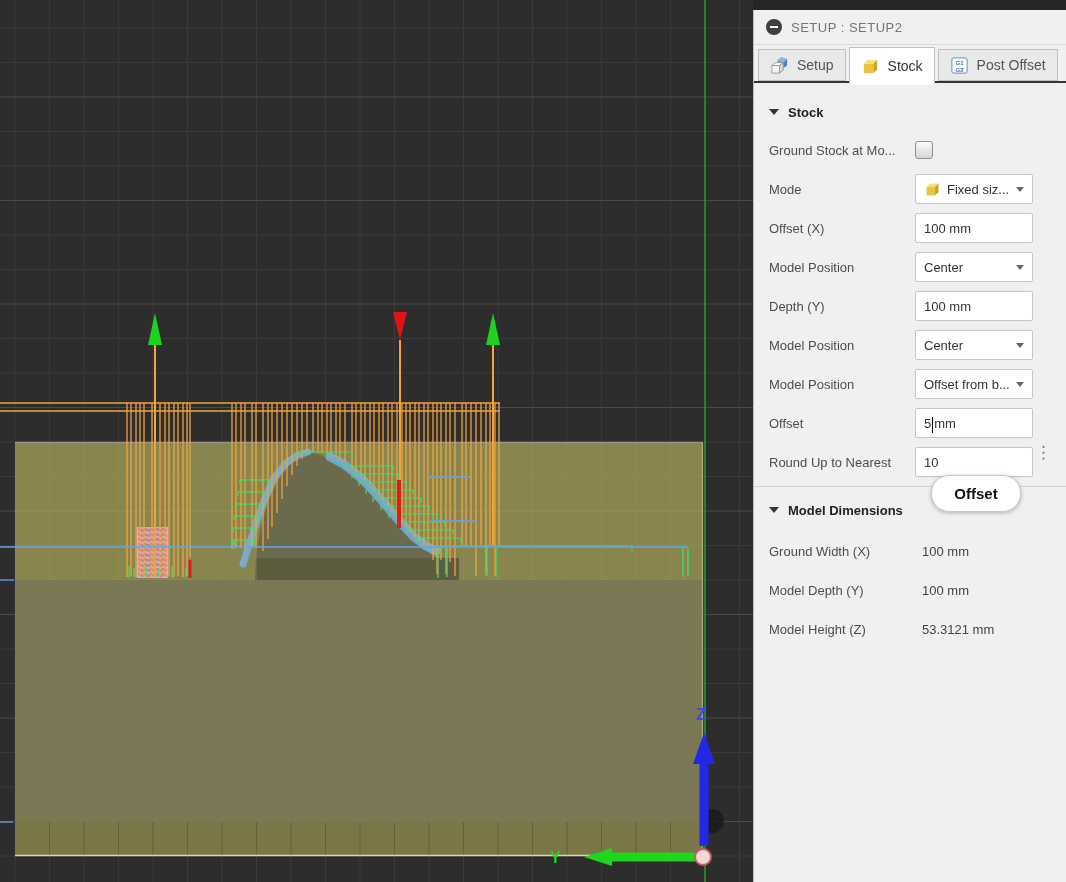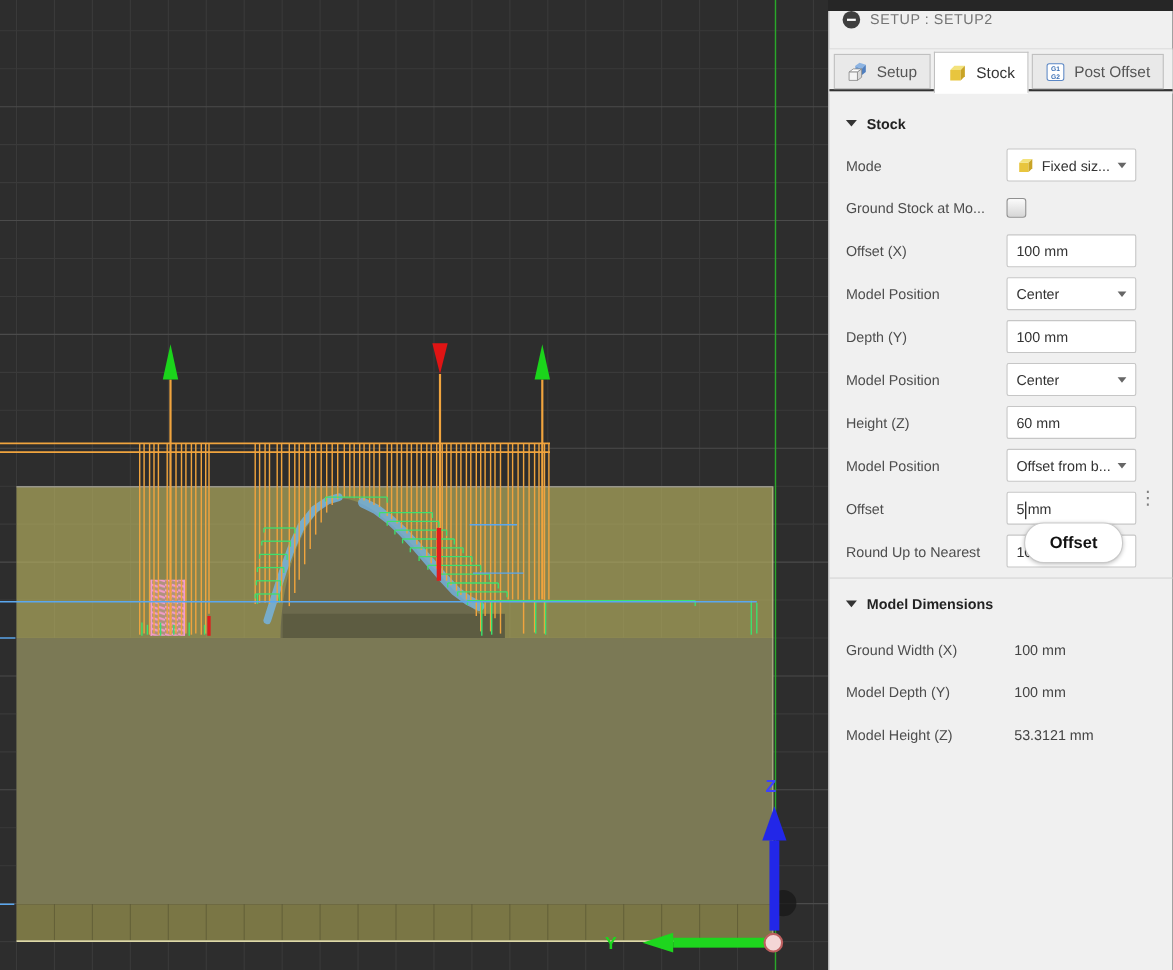--- a/index.html
+++ b/index.html
@@ -4,21 +4,21 @@
 <style>
   html,body{margin:0;padding:0;}
   body{position:relative;width:1066px;height:882px;background:#282828;overflow:hidden;
        font-family:"Liberation Sans",sans-serif;}
   svg.viewport{position:absolute;left:0;top:0;display:block;}
   .topstrip{position:absolute;left:753px;top:0;width:313px;height:10px;background:#262626;}
 
   
   .panel{position:absolute;left:753px;top:10px;width:313px;height:872px;background:#f0f0f0;
          border-left:1px solid #bdbdbd;box-sizing:border-box;}
-  .hdr{height:34px;display:flex;padding:0 12px;border-bottom:1px solid #d8d8d8;}
+  .hdr{height:34px;display:flex;align-items:center;padding:0 12px;border-bottom:1px solid #d8d8d8;}
   .hicon{width:16px;height:16px;border-radius:50%;background:#3f3f3f;display:flex;align-items:center;
          justify-content:center;margin-right:9px;flex:none;}
   .hbar{width:8px;height:2px;background:#fff;display:block;}
   .htitle{font-size:13px;color:#757575;letter-spacing:.5px;}
 
   .tabs{position:relative;height:40px;display:flex;align-items:flex-end;padding-left:4px;background:#f0f0f0;}
   .tabs::after{content:"";position:absolute;left:0;right:0;bottom:2px;height:2px;background:#333;z-index:0;}
   .tab{position:relative;z-index:1;height:32px;margin:16px 3px 4px 0;padding:0 11px;display:flex;align-items:center;
        gap:8px;background:#e9e9e9;border:1px solid #c0c0c0;font-size:14px;color:#555;box-sizing:border-box;}
   .tab.active{z-index:2;height:38px;margin-bottom:0;background:#fff;border-bottom:1px solid #fff;color:#333;}
@@ -359,40 +359,40 @@
 
   <div class="content">
 
     <div class="sechdr">
       <span class="tri"></span>
       <span>Stock</span>
     </div>
 
     <div class="rows">
       <div class="row">
+        <span class="lbl">Ground Stock at Mo...</span>
+        <div class="plain">
+          <span class="checkbox"></span>
+        </div>
+      </div>
+
+      <div class="row">
         <span class="lbl">Mode</span>
         <div class="ctl select">
           <svg class="cube" viewBox="0 0 20 20">
             <polygon points="3,7 13,7 13,17 3,17" fill="#e8c53e"></polygon>
             <polygon points="3,7 7,3 17,3 13,7" fill="#f3e27c"></polygon>
             <polygon points="13,7 17,3 17,13 13,17" fill="#c9a426"></polygon>
           </svg>
           <span class="val">Fixed siz...</span>
           <span class="caret"></span>
         </div>
       </div>
 
       <div class="row">
-        <span class="lbl">Ground Stock at Mo...</span>
-        <div class="plain">
-          <span class="checkbox"></span>
-        </div>
-      </div>
-
-      <div class="row">
         <span class="lbl">Offset (X)</span>
         <div class="ctl">
           <span class="val">100 mm</span>
         </div>
       </div>
 
       <div class="row">
         <span class="lbl">Model Position</span>
         <div class="ctl select">
           <span class="val">Center</span>
@@ -408,26 +408,20 @@
       </div>
 
       <div class="row">
         <span class="lbl">Model Position</span>
         <div class="ctl select">
           <span class="val">Center</span>
           <span class="caret"></span>
         </div>
       </div>
 
-      <div class="row">
-        <span class="lbl">Height (Z)</span>
-        <div class="ctl">
-          <span class="val">60 mm</span>
-        </div>
-      </div>
 
       <div class="row">
         <span class="lbl">Model Position</span>
         <div class="ctl select">
           <span class="val">Offset from b...</span>
           <span class="caret"></span>
         </div>
       </div>
 
       <div class="row">

